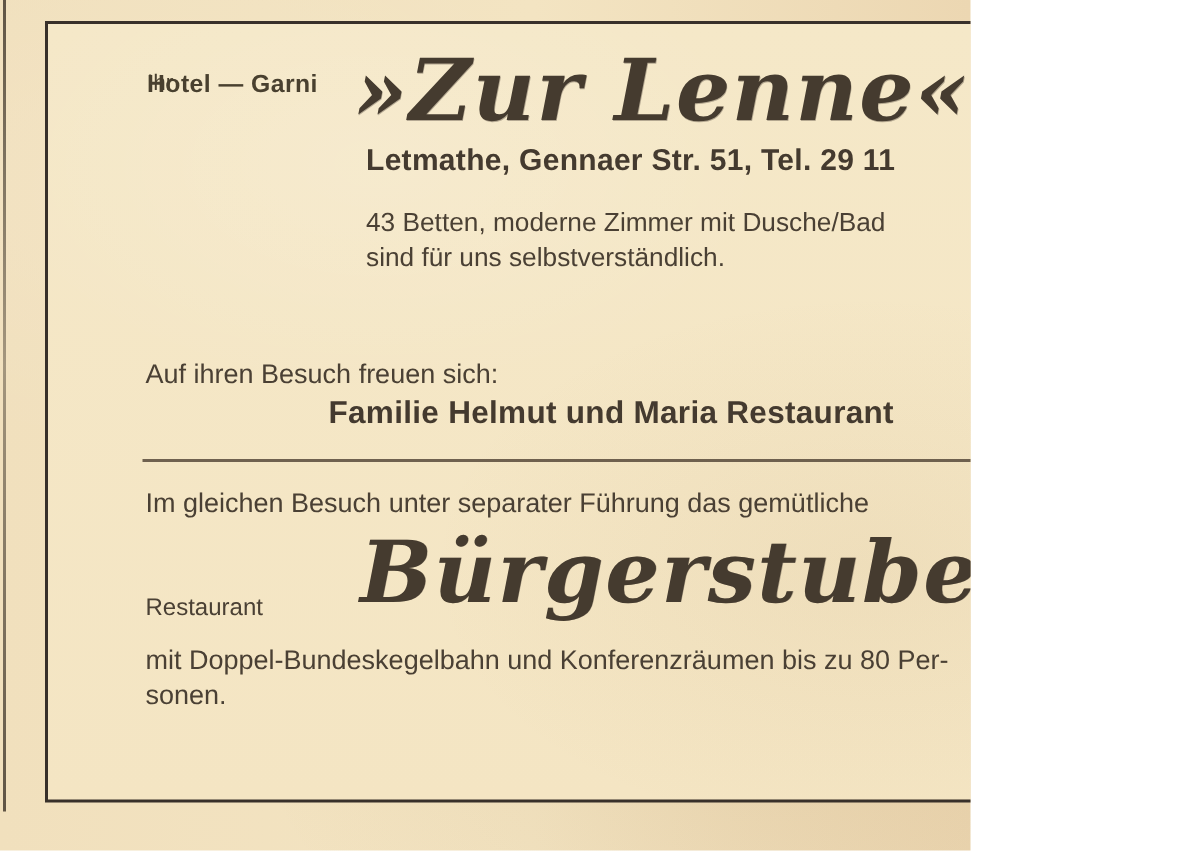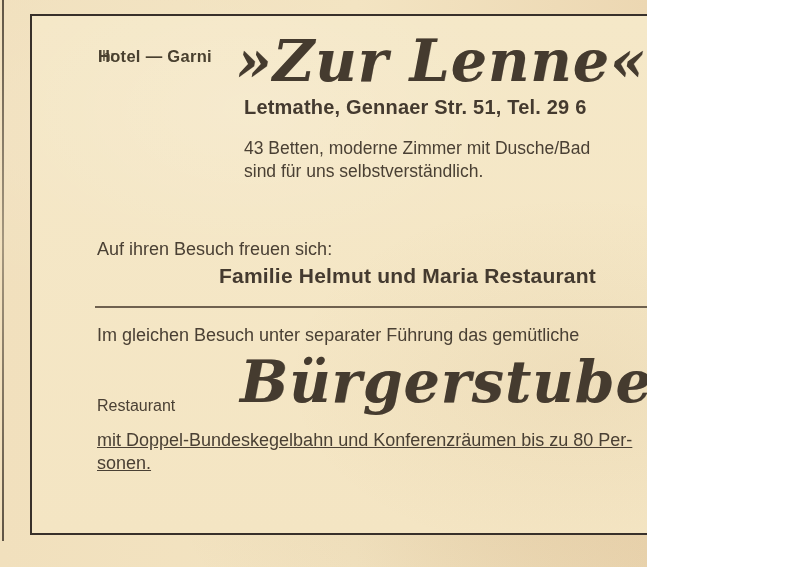--- a/index.html
+++ b/index.html
@@ -58,41 +58,41 @@
   .invite{left:65px;top:223px;font-size:18px;}
   .family{left:187px;top:248px;font-size:21px;letter-spacing:0.2px;}
 
   .divider{left:63px;top:290px;width:612px;height:2px;background:#57493a;opacity:0.85;}
 
   .second-intro{left:65px;top:309px;font-size:18px;}
 
   .restaurant-label{left:65px;top:381px;font-size:16px;}
 
   .restaurant-desc{left:65px;top:413px;font-size:18px;line-height:23px;white-space:normal;width:620px;}
-  .restaurant-desc div{position:static;text-decoration:underline;}
+  .restaurant-desc div{position:static;}
 
   .phone{left:212px;top:463px;font-size:18.5px;letter-spacing:0.2px;}
 </style>
 </head>
 <body>
 
 <div class="page">
 
   <div class="edge-rule"></div>
 
   <div class="ad-frame">
 
     <div class="eyebrow">
       <div class="l1">Ihr</div>
       <div class="l2">Hotel — Garni</div>
     </div>
 
     <div class="display-title hotel-title">»Zur Lenne«</div>
 
-    <div class="address ink-bold">Letmathe, Gennaer Str. 51, Tel. 29 6</div>
+    <div class="address ink-bold">Letmathe, Gennaer Str. 51, Tel. 29 11</div>
 
     <div class="body-copy ink">
       <div>43 Betten, moderne Zimmer mit Dusche/Bad</div>
       <div>sind für uns selbstverständlich.</div>
     </div>
 
     <div class="invite ink">Auf ihren Besuch freuen sich:</div>
 
     <div class="family ink-bold">Familie Helmut und Maria Restaurant</div>
 

